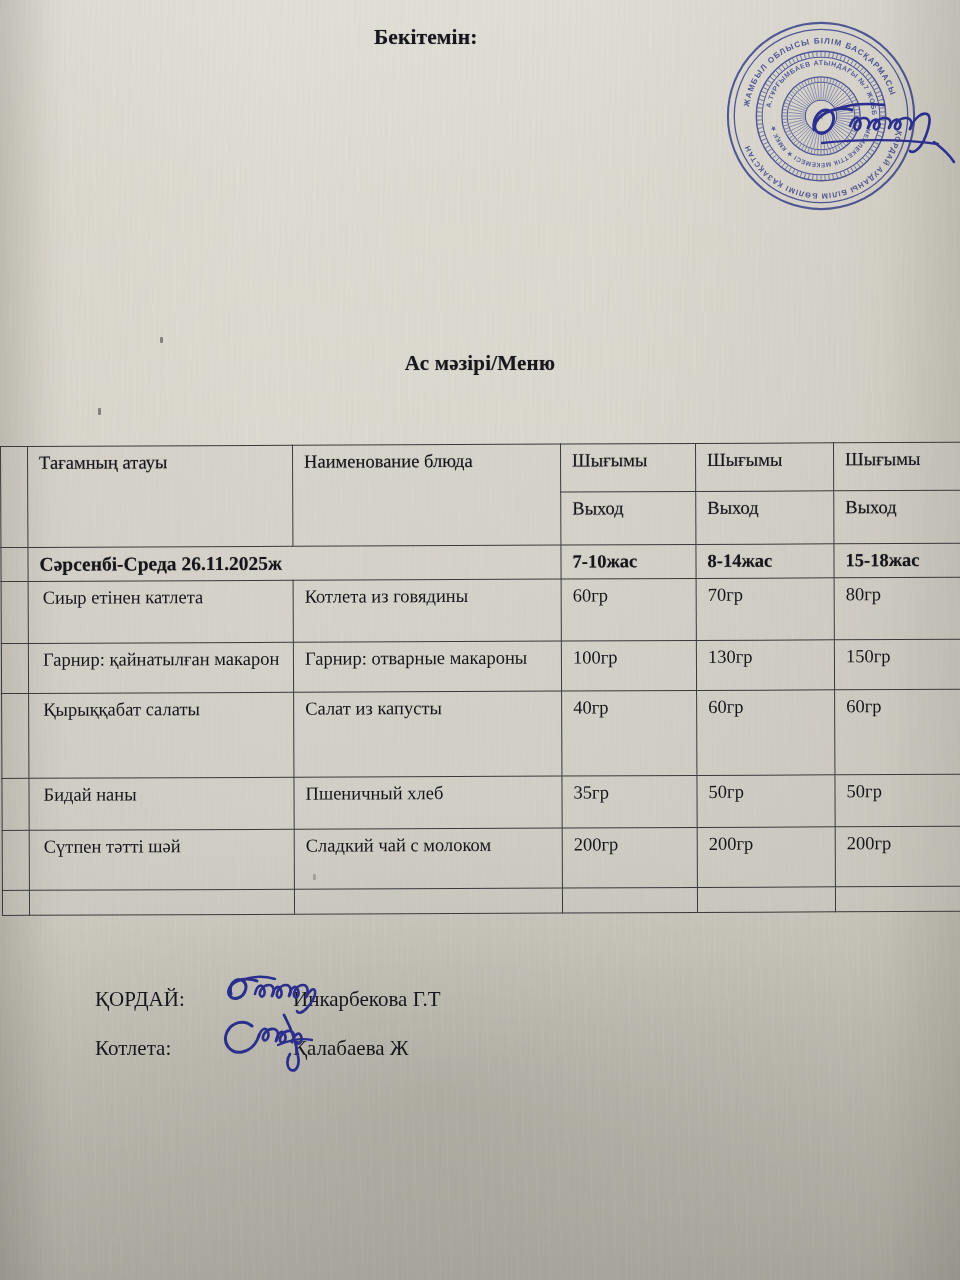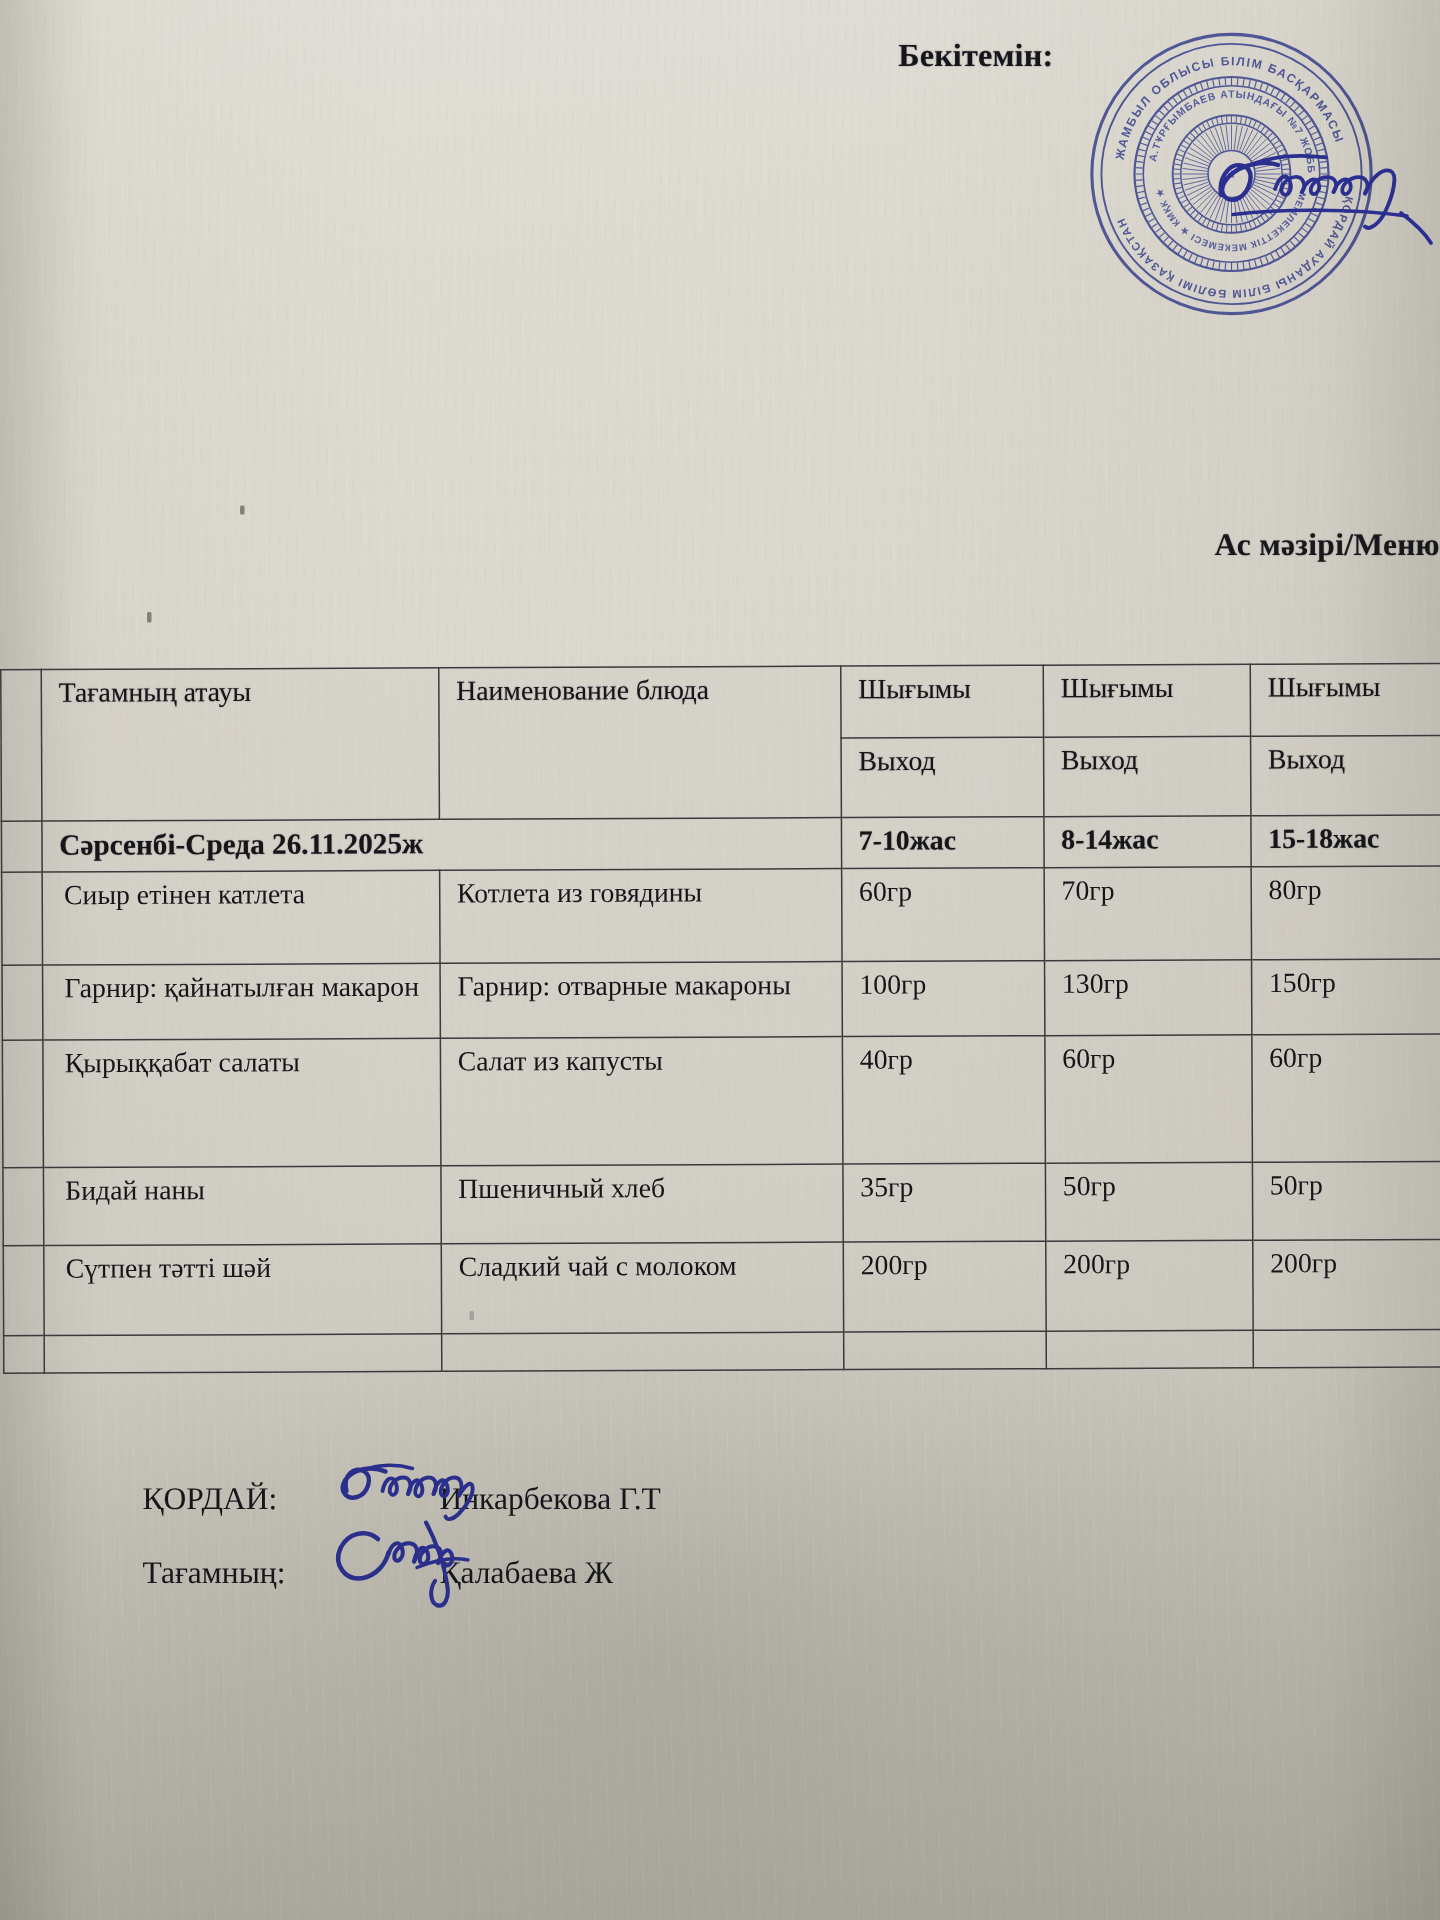--- a/index.html
+++ b/index.html
@@ -70,21 +70,21 @@
       linear-gradient(to bottom, rgba(0,0,0,0.0) 68%, rgba(70,68,64,0.13) 100%),
       linear-gradient(to right, rgba(60,58,54,0.10) 0%, rgba(0,0,0,0) 7%, rgba(0,0,0,0) 92%, rgba(60,58,54,0.09) 100%);
   }
 
   
   #approval {
     position: absolute;
     right: 26px;
     top: 22px;
     width: 560px;
-    text-align: center;
+    text-align: left;
     font-weight: bold;
     font-size: 21.5px;
     line-height: 31px;
     color: #15151b;
     letter-spacing: .1px;
     z-index: 6;
     text-shadow: 0 0 1.1px rgba(25,25,30,0.45);
   }
   #approval .ln1 { padding-right: 7px; }
 
@@ -109,21 +109,21 @@
     z-index: 5;
     opacity: .82;
     mix-blend-mode: multiply;
   }
 
   
   #doc-title {
     position: absolute;
     left: 0; right: 0;
     top: 351px;
-    text-align: right;
+    text-align: center;
     font-weight: bold;
     font-size: 21px;
     color: #17171c;
     letter-spacing: .2px;
     text-shadow: 0 0 1px rgba(25,25,30,0.4);
     z-index: 4;
   }
 
   
   #table-wrap {
@@ -595,21 +595,21 @@
         </tr>
       </tbody>
     </table>
   </div>
 
   <div id="footer">
     <div class="frow">
       <span class="role">ҚОРДАЙ:</span><span class="name">Инкарбекова Г.Т</span>
     </div>
     <div class="frow">
-      <span class="role">Тағамның:</span><span class="name">Қалабаева Ж</span>
+      <span class="role">Котлета:</span><span class="name">Қалабаева Ж</span>
     </div>
   </div>
 
   <svg id="sig-dotizho" viewBox="0 0 110 56" aria-hidden="true">
     <g fill="none" stroke="#2b2f8c" stroke-linecap="round" stroke-linejoin="round">
       <path d="M16,26 C13,15 22,9 28,13 C34,17 30,28 23,30 C16,32 11,26 15,19 C20,11 33,9 42,13" stroke-width="3"></path>
       <path d="M28,12 C38,8 50,8 60,11" stroke-width="2.4"></path>
       <path d="M40,26 C42,17 47,15 49,21 C51,27 47,31 45,27 C44,23 48,17 54,17 C59,17 60,24 57,28" stroke-width="2.6"></path>
       <path d="M57,28 C59,19 64,16 66,22 C68,28 64,32 62,28 C61,24 65,17 71,17 C76,17 77,24 74,28" stroke-width="2.6"></path>
       <path d="M74,28 C76,19 81,16 83,22 C85,28 81,32 79,28 C78,24 82,17 88,17 C93,17 94,24 91,29" stroke-width="2.6"></path>

